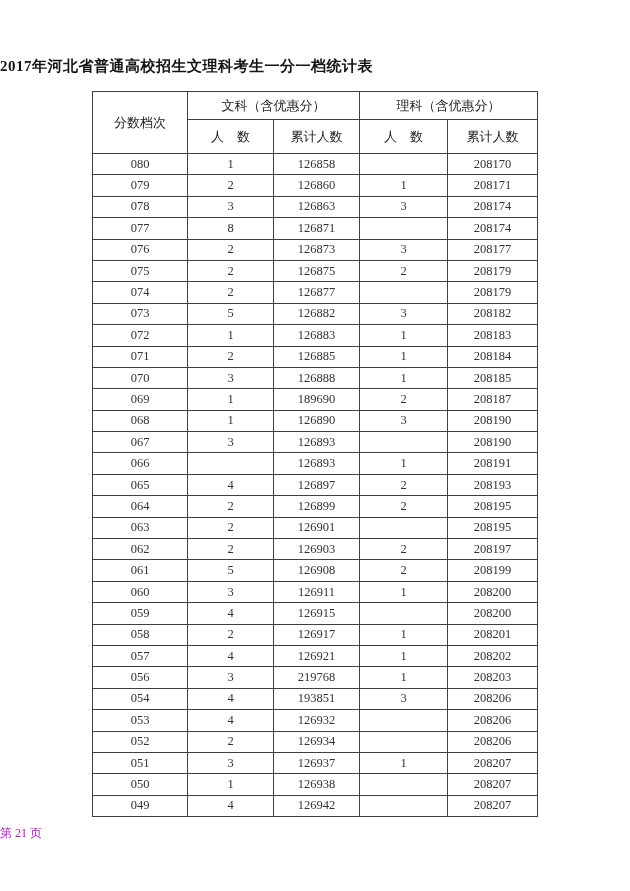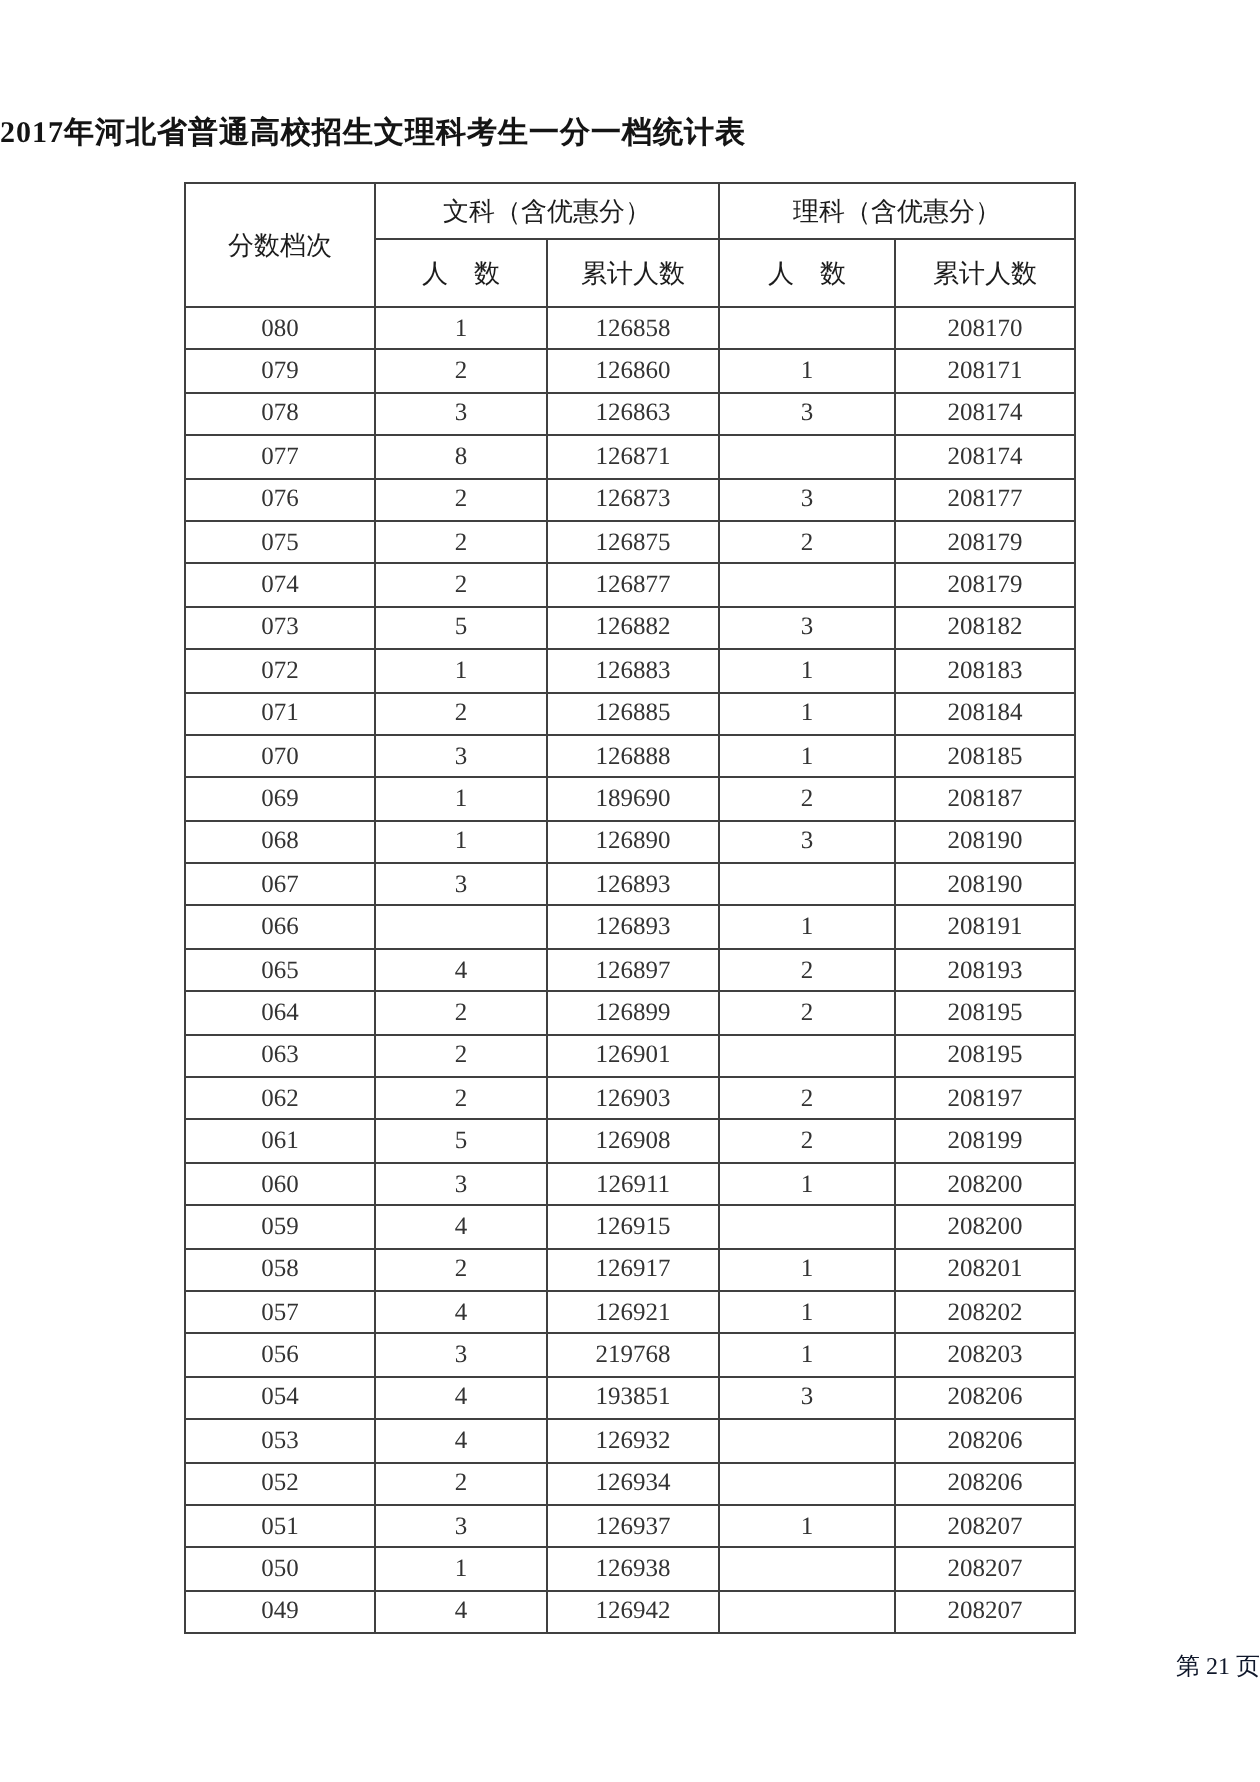--- a/index.html
+++ b/index.html
@@ -47,23 +47,23 @@
   .score-table tr.head-row-1 { height: 28px; }
   .score-table tr.head-row-2 { height: 34px; }
   .score-table tbody tr { height: 21.4px; margin-top: 16px; }
   .score-table tbody td {
     font-size: 12.5px;
     color: #333333;
   }
   .page-footer {
     position: absolute;
     top: 825px; left: 0; width: 100%;
-    text-align: right;
+    text-align: left;
     font-size: 12px;
-    color: #0f172a;
+    color: #a21caf;
   }
 </style>
 </head>
 <body>
 
 <div class="page">
 
   <div class="doc-title">2017年河北省普通高校招生文理科考生一分一档统计表</div>
 
   <table class="score-table">

